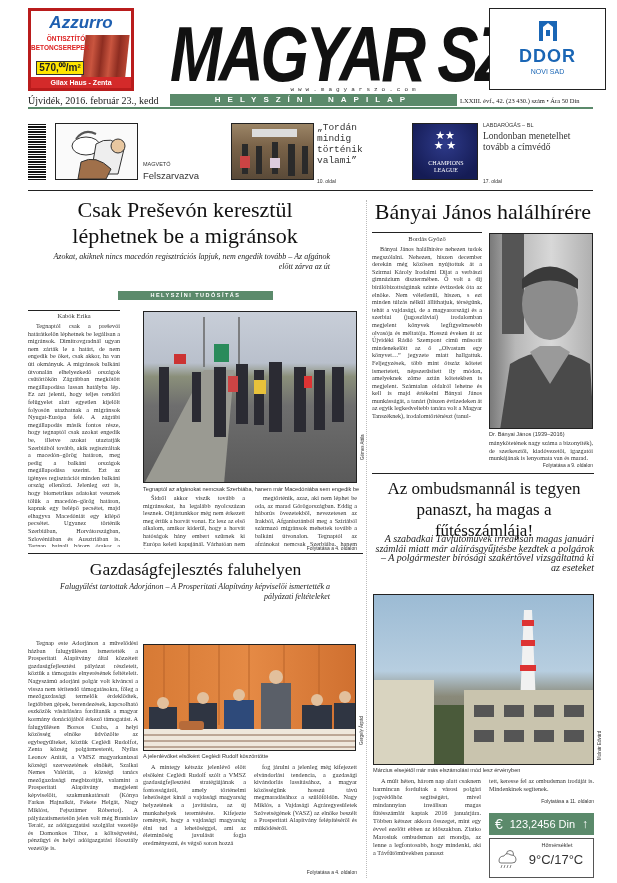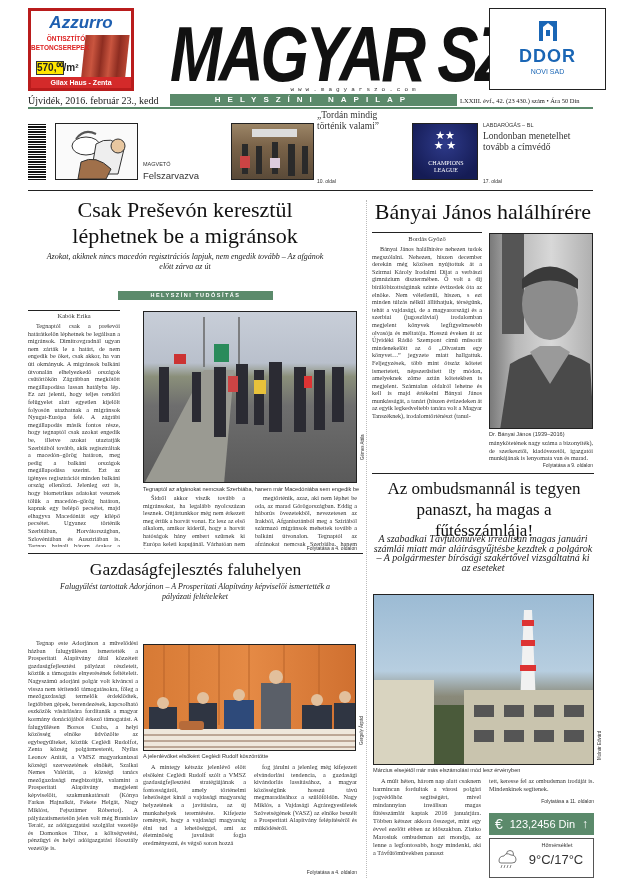--- a/index.html
+++ b/index.html
@@ -5,32 +5,32 @@
 *{box-sizing:border-box;margin:0;padding:0}
 body{width:617px;height:883px;background:#fff;overflow:hidden;font-family:"Liberation Serif","DejaVu Serif",serif;color:#222;position:relative}
 .abs{position:absolute}
 .txt{font-size:6.2px;line-height:7.6px;text-align:justify;color:#333;font-family:"Liberation Serif",serif}
 .txt p{text-indent:8px}
 .cap{font-family:"Liberation Sans",sans-serif;font-size:5.6px;color:#333;line-height:7px}
 .cont{font-family:"Liberation Sans",sans-serif;font-size:5px;color:#333;text-align:right}
 .rule{position:absolute;height:1.5px;background:#222}
 .photo{position:absolute;border:1px solid #222;overflow:hidden}
 .hl{font-family:"Liberation Serif",serif;color:#111;text-align:center;font-weight:normal}
-.sub{font-family:"Liberation Serif",serif;font-style:italic;text-align:center;color:#222}
+.sub{font-family:"Liberation Serif",serif;font-style:italic;text-align:right;color:#222}
 .green{background:#5b8a6b}
 </style>
 </head>
 <body>
 
 <div class="abs" style="left:28px;top:8px;width:106px;height:83px;border:3px solid #b91c1c;background:#fff;overflow:hidden">
   <div style="font-family:'Liberation Sans',sans-serif;font-weight:bold;font-style:italic;color:#1e5fb0;font-size:17px;text-align:center;line-height:20px;margin-top:2px">Azzurro</div>
   <div style="position:absolute;left:52px;top:24px;width:44px;height:50px;background:linear-gradient(90deg,#a8382a 0,#c9553f 20%,#8e2d21 40%,#c9553f 60%,#8e2d21 80%,#b94532 100%);transform:skewX(-6deg)"></div>
   <div style="position:absolute;left:0;top:24px;width:70px;text-align:center;color:#d22;font-family:'Liberation Sans',sans-serif;font-weight:bold;font-size:6.5px">ÖNTISZTÍTÓ</div>
   <div style="position:absolute;left:0;top:33px;width:100px;color:#d22;font-family:'Liberation Sans',sans-serif;font-weight:bold;font-size:6.5px">BETONCSEREPEK</div>
-  <div style="position:absolute;left:5px;top:50px;width:28px;height:14px;background:#ffe600;border:1px solid #333;font-family:'Liberation Sans',sans-serif;font-weight:bold;font-size:10px;line-height:12px;text-align:center;color:#222">570,⁰⁰/m²</div>
+  <div style="position:absolute;left:5px;top:50px;width:48px;height:14px;background:#ffe600;border:1px solid #333;font-family:'Liberation Sans',sans-serif;font-weight:bold;font-size:10px;line-height:12px;text-align:center;color:#222">570,⁰⁰/m²</div>
   <div style="position:absolute;left:0;bottom:0;width:100%;height:11px;background:#d42a2a;color:#fff;font-family:'Liberation Sans',sans-serif;font-weight:bold;font-size:7px;line-height:11px;text-align:center">Gilax Haus - Zenta</div>
 </div>
 
 <div class="abs" style="left:170px;top:-2px;width:300px;height:88px;font-family:'Liberation Sans',sans-serif;font-weight:bold;font-style:italic;font-size:62px;line-height:90px;letter-spacing:-3px;transform:scaleY(1.25);transform-origin:top left;color:#111;white-space:nowrap">MAGYAR SZÓ</div>
 <div class="abs" style="left:255px;top:86px;width:200px;font-family:'Liberation Mono',monospace;font-size:6px;letter-spacing:4px;color:#333;text-align:center">www.magyarszo.com</div>
 
 <div class="abs" style="left:489px;top:8px;width:117px;height:82px;border:1px solid #222;background:#fff;text-align:center">
   <div style="margin:10px auto 0;width:24px;height:24px;position:relative">
     <svg width="24" height="24" viewBox="0 0 24 24">
         <path d="M3 2h18v20h-4V8l-5-4-5 4v14H3z" fill="#1a66b5"></path>
@@ -67,21 +67,21 @@
         <rect x="10" y="20" width="6" height="30"></rect>
         <rect x="24" y="22" width="6" height="28"></rect>
         <rect x="40" y="18" width="6" height="32"></rect>
         <rect x="56" y="20" width="7" height="32"></rect>
         <rect x="70" y="22" width="6" height="28"></rect>
       </g>
       <rect x="8" y="32" width="10" height="12" fill="#c44"></rect>
       <rect x="38" y="34" width="10" height="10" fill="#dcd"></rect>
     </svg>
 </div>
-<div class="abs" style="left:317px;top:110px;width:62px;font-family:Liberation Serif, serif;font-size:9.5px;line-height:11px;color:#333">„Tordán mindig történik valami”</div>
+<div class="abs" style="left:317px;top:122px;width:62px;font-family:Liberation Mono, monospace;font-size:9.5px;line-height:11px;color:#333">„Tordán mindig történik valami”</div>
 <div class="abs" style="left:317px;top:178px;font-family:'Liberation Sans',sans-serif;font-size:5px;color:#333">10. oldal</div>
 
 <div class="photo" style="left:412px;top:123px;width:66px;height:57px;background:radial-gradient(circle at 50% 35%,#2e3a8a,#151c55 80%);border-color:#222">
   <div style="color:#fff;font-size:11px;text-align:center;margin-top:6px;line-height:10px">★★<br>★ ★</div>
   <div style="color:#fff;font-family:'Liberation Serif',serif;font-size:6px;text-align:center;margin-top:10px;width:50px;margin-left:8px;line-height:7px">CHAMPIONS LEAGUE</div>
 </div>
 <div class="abs" style="left:483px;top:122px;font-family:'Liberation Sans',sans-serif;font-size:5.5px;color:#333">LABDARÚGÁS – BL</div>
 <div class="abs" style="left:483px;top:131px;width:95px;font-family:Liberation Serif, serif;font-size:9.5px;line-height:11px;color:#333">Londonban menetelhet tovább a címvédő</div>
 <div class="abs" style="left:483px;top:178px;font-family:'Liberation Sans',sans-serif;font-size:5px;color:#333">17. oldal</div>
 <div class="rule" style="left:28px;top:190px;width:565px;height:1px"></div>

